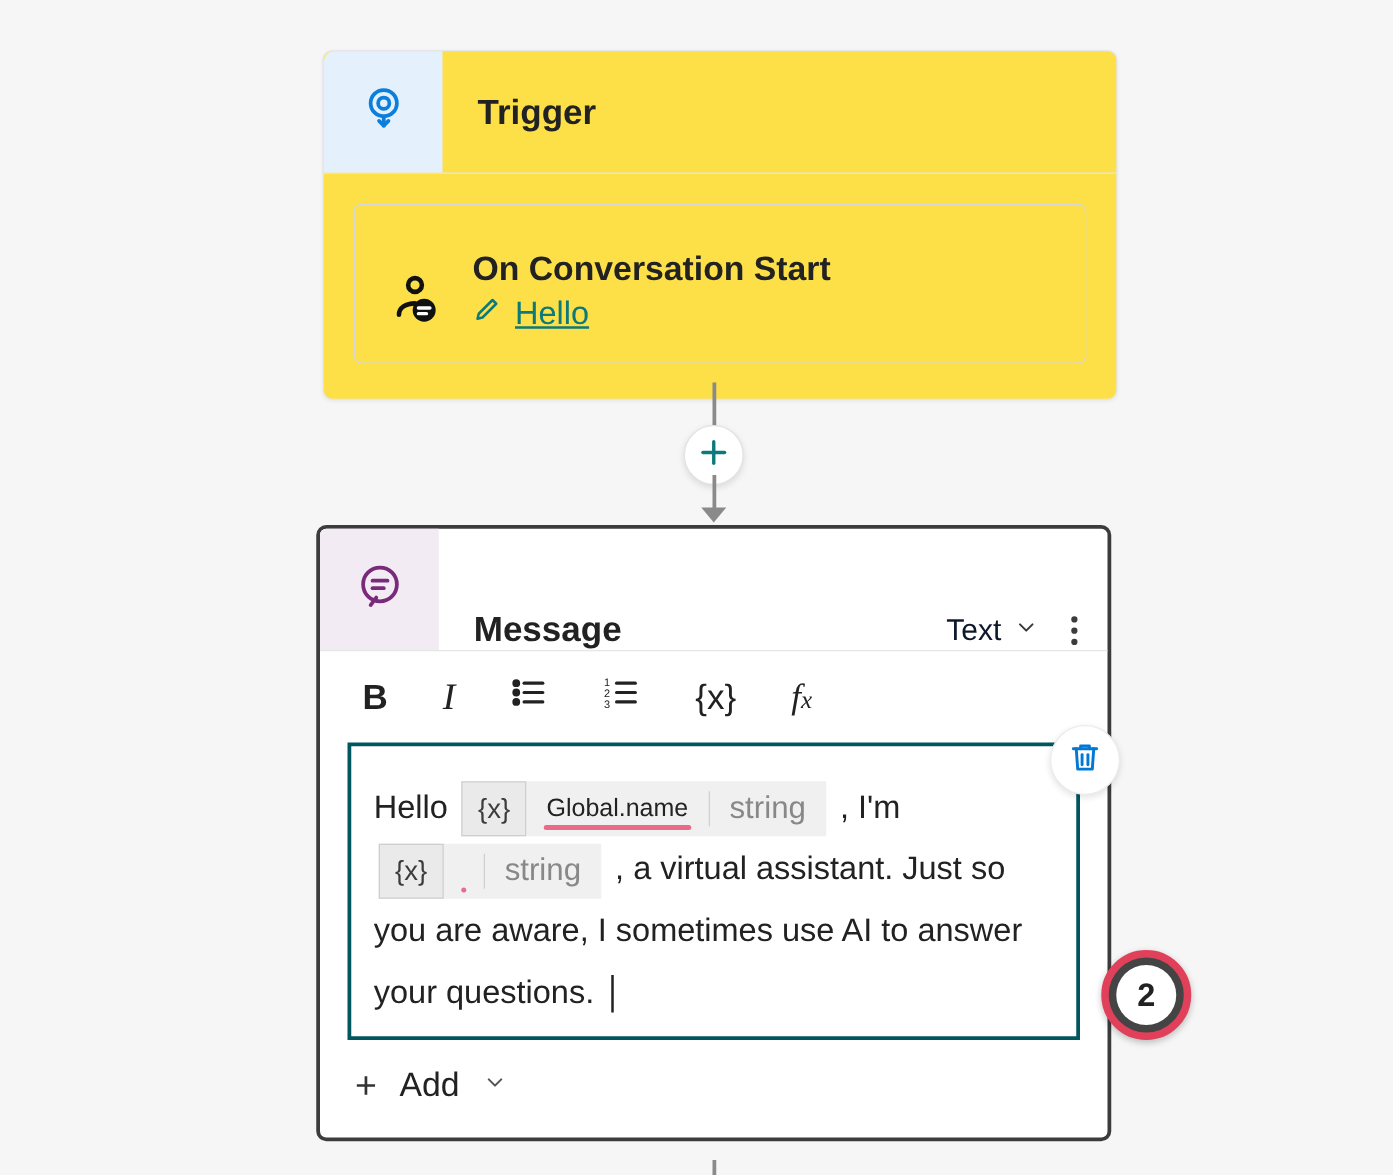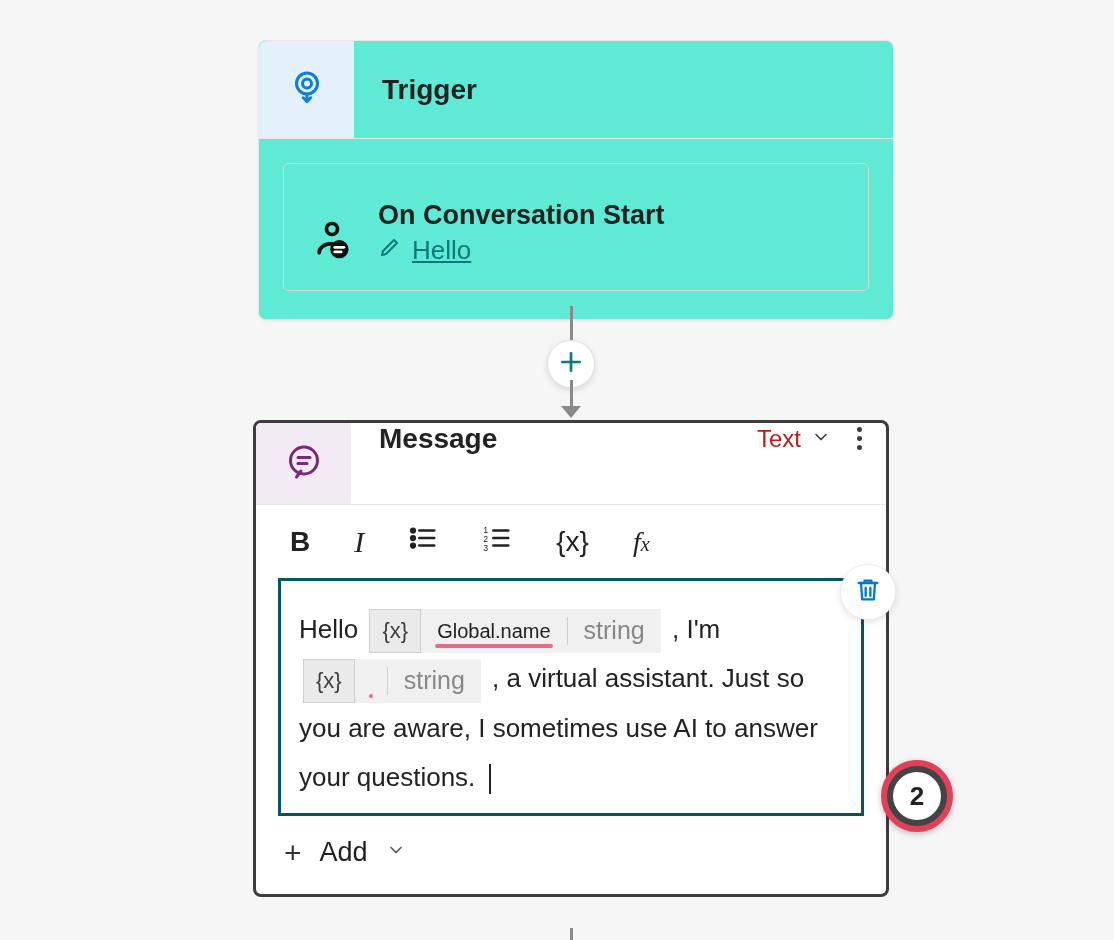--- a/index.html
+++ b/index.html
@@ -14,21 +14,21 @@
       position: relative;
       overflow: hidden;
     }
 
     
     .trigger-card {
       position: absolute;
       left: 258px;
       top: 40px;
       width: 636px;
-      background: #5eead4;
+      background: #fde047;
       border: 1px solid #e6e6e6;
       border-radius: 8px;
       box-shadow: 0 1px 3px rgba(0,0,0,0.05);
     }
     .trigger-header {
       display: flex;
       align-items: center;
       height: 98px;
       border-bottom: 1px solid #e6e6e6;
     }
@@ -111,22 +111,22 @@
       position: absolute;
       left: 253px;
       top: 420px;
       width: 636px;
       background: #ffffff;
       border: 3px solid #3c3c3c;
       border-radius: 8px;
     }
     .message-header {
       display: flex;
-      align-items: flex-start;
-      height: 82px;
+      align-items: flex-end;
+      height: 98px;
       border-bottom: 1px solid #e6e6e6;
     }
     .message-icon-cell {
       width: 95px;
       height: 100%;
       background: #f2ebf3;
       display: flex;
       align-items: center;
       justify-content: center;
       border-top-left-radius: 5px;
@@ -141,21 +141,21 @@
       display: flex;
       align-items: center;
       gap: 22px;
       padding-right: 20px;
     }
     .text-dropdown {
       display: inline-flex;
       align-items: center;
       gap: 10px;
       font-size: 24px;
-      color: #b91c1c;
+      color: #0f172a;
       cursor: pointer;
     }
     .kebab {
       display: inline-flex;
       flex-direction: column;
       gap: 4px;
       cursor: pointer;
       padding: 4px;
     }
     .kebab span {

